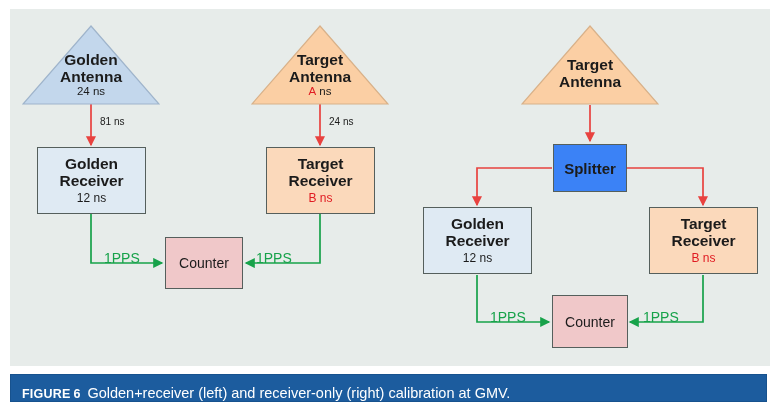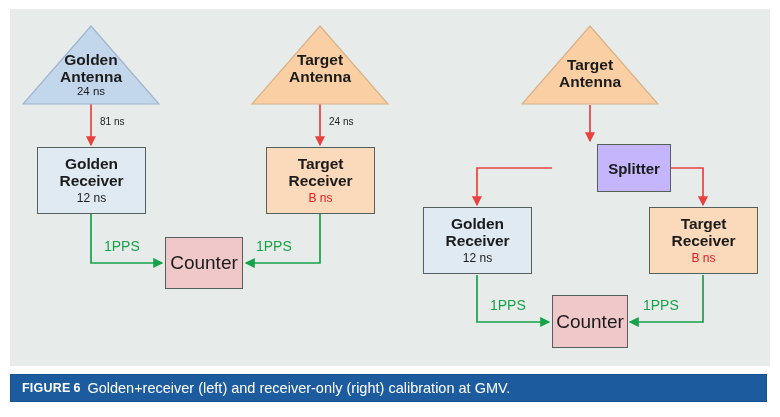--- a/index.html
+++ b/index.html
@@ -6,58 +6,58 @@
   body{width:780px;height:417px;font-family:"Liberation Sans",sans-serif;overflow:hidden;}
 
   #figure{position:relative;width:780px;height:366px;background:#ffffff;}
 
   
   #panel{position:absolute;left:10px;top:9px;width:760px;height:357px;background:#e7ecea;}
 
   
   #caption-bar{position:absolute;left:10px;top:374px;width:757px;height:28px;
                background:#1c5c9e;border:1px solid #17528e;box-sizing:border-box;
-               display:flex;align-items:center;padding-left:11px;}
+               display:flex;align-items:flex-end;padding-left:11px;}
   #caption-figlabel{color:#ffffff;font-size:12.5px;font-weight:bold;letter-spacing:.2px;
                     font-family:"Liberation Sans",sans-serif;}
   #caption-num{color:#ffffff;font-size:12.5px;font-weight:bold;margin-left:3px;}
   #caption-text{color:#ffffff;font-size:14.5px;margin-left:7px;font-family:"Liberation Sans",sans-serif;}
 
   
   #wires{position:absolute;left:0;top:0;width:780px;height:417px;pointer-events:none;}
 
   
   .node{position:absolute;box-sizing:border-box;display:flex;flex-direction:column;
         align-items:center;justify-content:center;text-align:center;}
 
   .box{border:1.4px solid #555f5c;}
   .box .title{font-size:15.5px;font-weight:bold;color:#1b1b1b;line-height:1.07;letter-spacing:-.1px;}
   .box .sub{font-size:12px;color:#1b1b1b;margin-top:1px;}
   .box .sub.red{color:#e01b22;}
 
   .box-blue{background:#dfeaf3;}
   .box-orange{background:#fbd9bb;}
   .box-pink{background:#f0c8c9;}
-  .box-green{background:#c4b5fd;margin-left:44px;}
+  .box-green{background:#3b82f6;}
 
-  .counter-label{font-size:19px;color:#1b1b1b;}
+  .counter-label{font-size:14px;color:#1b1b1b;}
   .splitter-label{font-size:15px;color:#1b1b1b;font-weight:600;}
 
   
   .antenna{position:absolute;}
   .antenna .tri{position:absolute;left:0;top:0;}
   .antenna .lbl{position:absolute;left:0;width:100%;text-align:center;}
   .antenna .title{font-size:15.5px;font-weight:bold;color:#1b1b1b;line-height:1.07;}
   .antenna .sub{font-size:11.5px;color:#1b1b1b;}
   .antenna .sub.red{color:#e01b22;}
   .antenna .sub .unit{color:#1b1b1b;}
 
   
   .wire-label{position:absolute;font-size:10px;color:#1b1b1b;white-space:nowrap;}
-  .wire-label.pps{color:#17a24a;font-size:14px;}
+  .wire-label.pps{color:#17a24a;font-size:14px;margin-top:12px;}
 </style>
 </head>
 <body>
 
 <div id="figure">
 
   <div id="panel"></div>
 
   <svg id="wires" viewBox="0 0 780 417" xmlns="http://www.w3.org/2000/svg">
     <defs>
@@ -107,20 +107,23 @@
     <div class="sub">12 ns</div>
   </div>
 
   <div class="antenna" style="left:251px;top:25px;width:138px;height:80px;">
     <svg class="tri" width="138" height="80" viewBox="0 0 138 80" xmlns="http://www.w3.org/2000/svg">
       <polygon points="69,1 137,79 1,79" fill="#fbcfa4" stroke="#d8b189" stroke-width="1.2"></polygon>
     </svg>
     <div class="lbl" style="top:27px;">
       <div class="title">Target</div>
       <div class="title">Antenna</div>
+      <div class="sub red">
+        <span>A</span><span class="unit">&nbsp;</span><span class="unit">ns</span>
+      </div>
     </div>
   </div>
 
   <div class="wire-label" style="left:329px;top:116px;">24 ns</div>
 
   <div class="node box box-orange" style="left:266px;top:147px;width:109px;height:67px;">
     <div class="title">Target</div>
     <div class="title">Receiver</div>
     <div class="sub red">
       <span>B</span><span>&nbsp;</span><span>ns</span>

